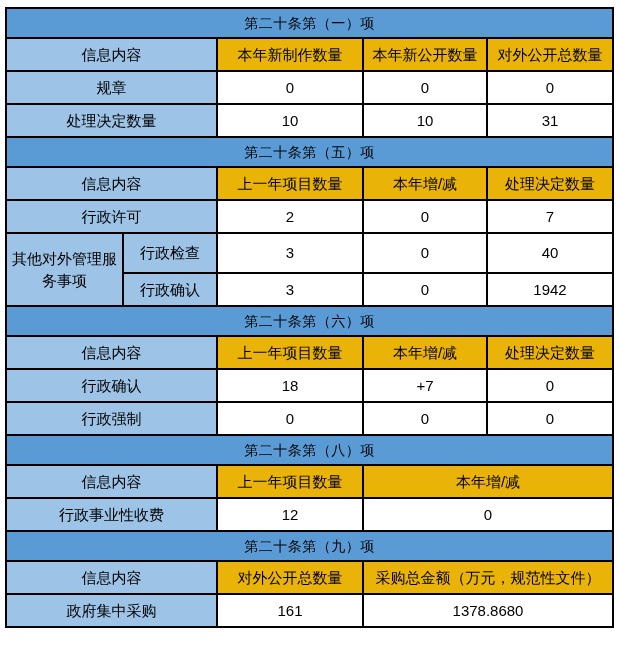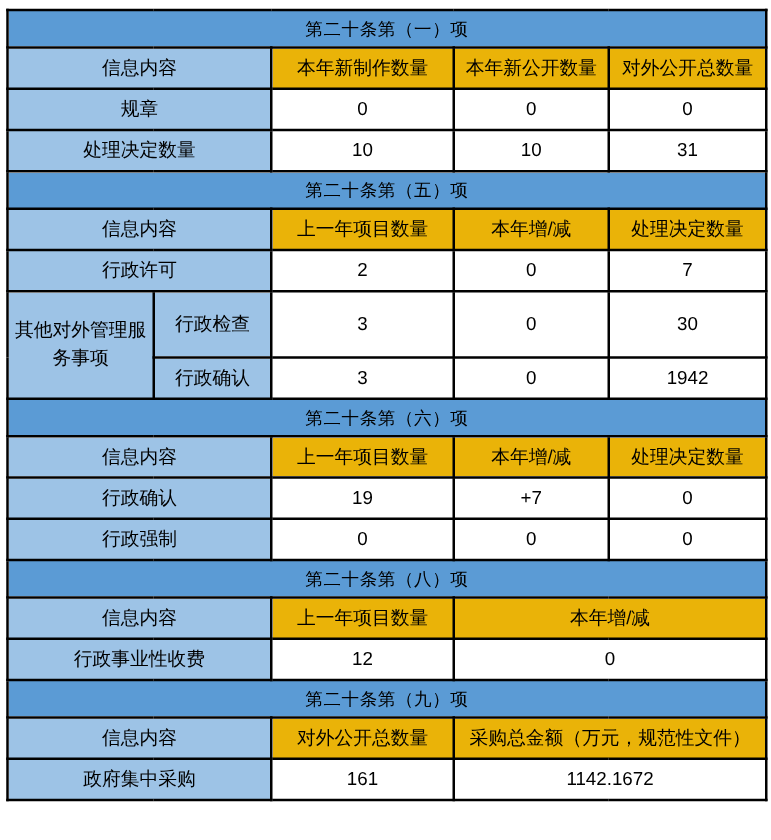--- a/index.html
+++ b/index.html
@@ -35,21 +35,21 @@
   td.title {
     background: #5B9BD5;
     font-size: 14px;
     letter-spacing: 0.5px;
   }
   td.lbl  { background: #9DC3E6; margin-top: 48px; }
   td.hdr  { background: #eab308; }
   td.val  { background: #FFFFFF; }
   tr.r-title { height: 30px; }
   tr.r       { height: 33px; }
-  tr.r-tall  { height: 53px; }
+  tr.r-tall  { height: 40px; }
 </style>
 </head>
 <body>
 
 <div class="table-wrap">
 <table class="report">
   <colgroup>
     <col style="width:117px">
         <col style="width:94px">
         <col style="width:146px">
@@ -93,41 +93,41 @@
     <td class="lbl" colspan="2">行政许可</td>
     <td class="val">2</td>
     <td class="val">0</td>
     <td class="val">7</td>
   </tr>
   <tr class="r-tall">
     <td class="lbl" rowspan="2">其他对外管理服务事项</td>
     <td class="lbl">行政检查</td>
     <td class="val">3</td>
     <td class="val">0</td>
-    <td class="val">30</td>
+    <td class="val">40</td>
   </tr>
   <tr class="r">
     <td class="lbl">行政确认</td>
     <td class="val">3</td>
     <td class="val">0</td>
     <td class="val">1942</td>
   </tr>
 
   <tr class="r-title">
     <td class="title" colspan="5">第二十条第（六）项</td>
   </tr>
   <tr class="r">
     <td class="lbl" colspan="2">信息内容</td>
     <td class="hdr">上一年项目数量</td>
     <td class="hdr">本年增/减</td>
     <td class="hdr">处理决定数量</td>
   </tr>
   <tr class="r">
     <td class="lbl" colspan="2">行政确认</td>
-    <td class="val">19</td>
+    <td class="val">18</td>
     <td class="val">+7</td>
     <td class="val">0</td>
   </tr>
   <tr class="r">
     <td class="lbl" colspan="2">行政强制</td>
     <td class="val">0</td>
     <td class="val">0</td>
     <td class="val">0</td>
   </tr>
 
@@ -149,17 +149,17 @@
     <td class="title" colspan="5">第二十条第（九）项</td>
   </tr>
   <tr class="r">
     <td class="lbl" colspan="2">信息内容</td>
     <td class="hdr">对外公开总数量</td>
     <td class="hdr" colspan="2">采购总金额（万元，规范性文件）</td>
   </tr>
   <tr class="r">
     <td class="lbl" colspan="2">政府集中采购</td>
     <td class="val">161</td>
-    <td class="val" colspan="2">1142.1672</td>
+    <td class="val" colspan="2">1378.8680</td>
   </tr>
 </tbody>
     </table>
 </div>
 
 </body></html>

